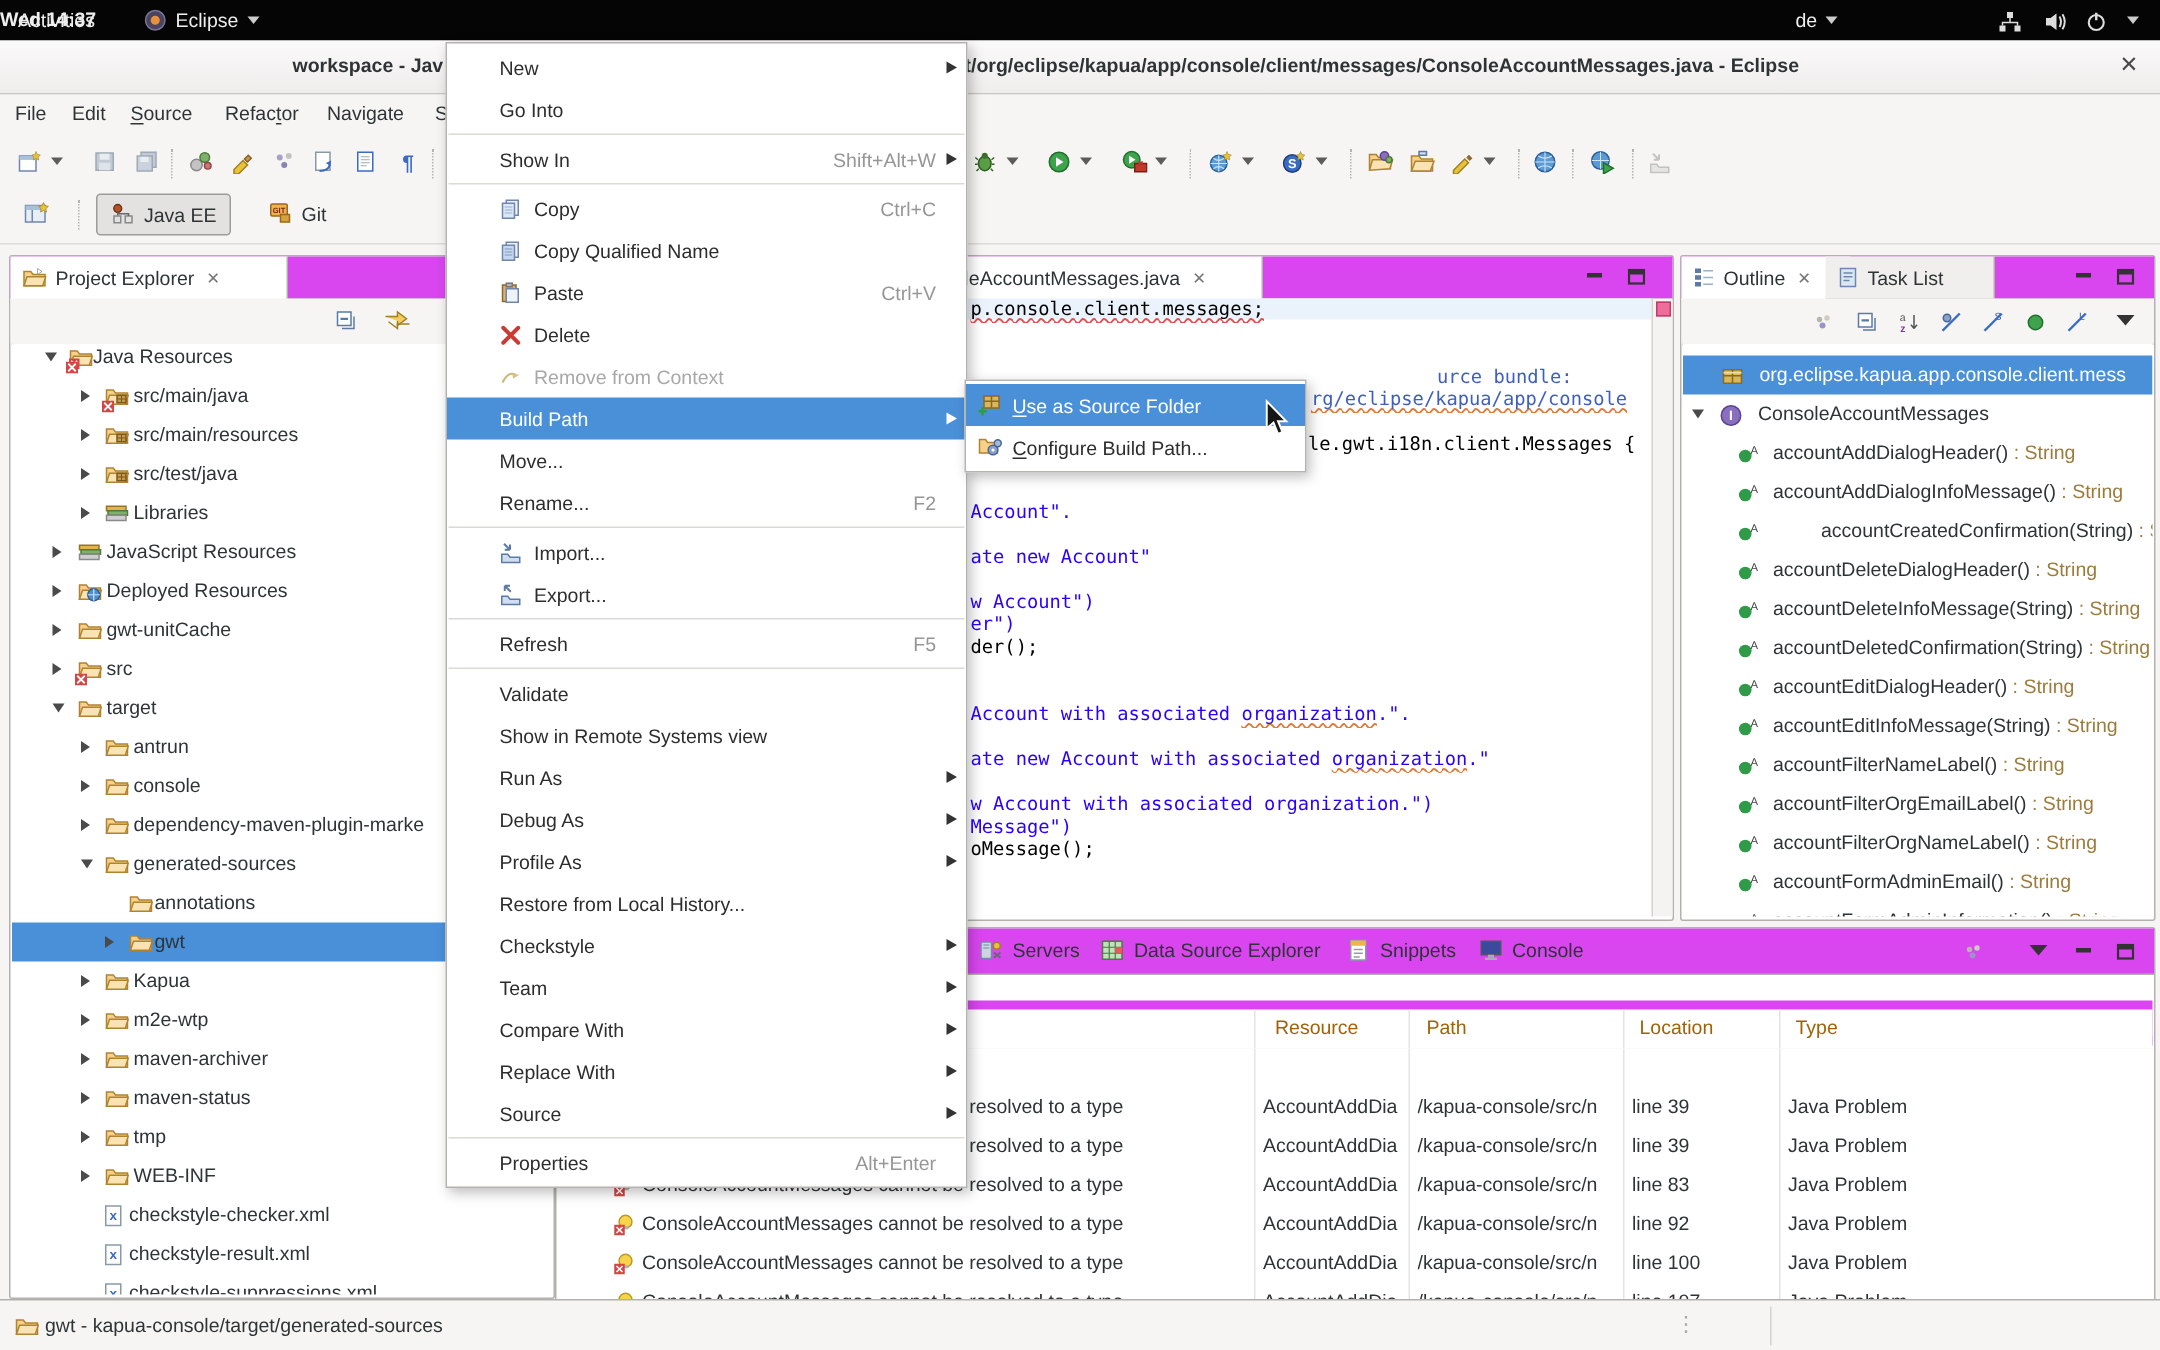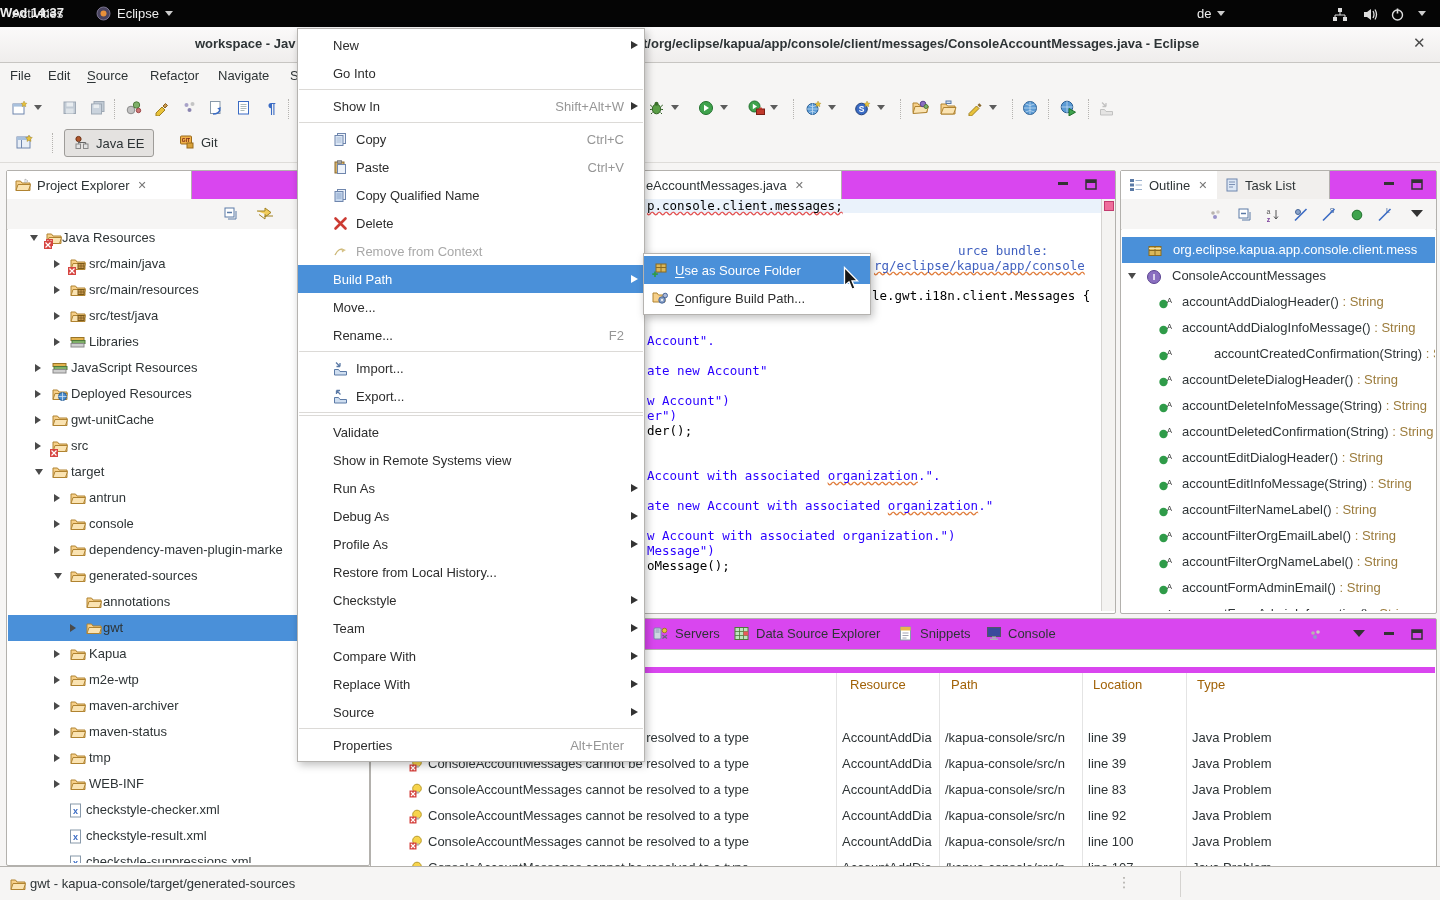--- a/index.html
+++ b/index.html
@@ -1136,42 +1136,42 @@
           </span>
         </span>
         <span class="lbl">Copy</span>
         <span class="cm-sc">Ctrl+C</span>
         <span class="cm-ar"></span>
       </div>
       <div class="cm-item">
         <span class="cm-ic">
           <span class="ic">
             <svg width="15" height="15" viewBox="0 0 15 15">
+              <rect x="4.5" y="1.5" width="8" height="10" fill="#eef3fa" stroke="#6f86ad"></rect>
+              <rect x="2" y="3.5" width="8" height="10" fill="#c7d8ee" stroke="#6f86ad"></rect>
+              <path d="M3.5 6h5M3.5 8h5M3.5 10h5" stroke="#7f9bc0" stroke-width=".8"></path>
+            </svg>
+          </span>
+        </span>
+        <span class="lbl">Copy Qualified Name</span>
+        <span class="cm-sc"></span>
+        <span class="cm-ar"></span>
+      </div>
+      <div class="cm-item">
+        <span class="cm-ic">
+          <span class="ic">
+            <svg width="15" height="15" viewBox="0 0 15 15">
               <rect x="2" y="2" width="9" height="11" fill="#d8b36a" stroke="#8a6a30"></rect>
               <rect x="4.5" y="0.8" width="4" height="2.4" fill="#b5b5b5" stroke="#777"></rect>
               <rect x="4.5" y="4.5" width="8" height="9" fill="#eef3fa" stroke="#6f86ad"></rect>
             </svg>
           </span>
         </span>
         <span class="lbl">Paste</span>
         <span class="cm-sc">Ctrl+V</span>
-        <span class="cm-ar"></span>
-      </div>
-      <div class="cm-item">
-        <span class="cm-ic">
-          <span class="ic">
-            <svg width="15" height="15" viewBox="0 0 15 15">
-              <rect x="4.5" y="1.5" width="8" height="10" fill="#eef3fa" stroke="#6f86ad"></rect>
-              <rect x="2" y="3.5" width="8" height="10" fill="#c7d8ee" stroke="#6f86ad"></rect>
-              <path d="M3.5 6h5M3.5 8h5M3.5 10h5" stroke="#7f9bc0" stroke-width=".8"></path>
-            </svg>
-          </span>
-        </span>
-        <span class="lbl">Copy Qualified Name</span>
-        <span class="cm-sc"></span>
         <span class="cm-ar"></span>
       </div>
       <div class="cm-item">
         <span class="cm-ic">
           <span class="ic">
             <svg width="15" height="15" viewBox="0 0 15 15">
               <path d="M2.5 2.5l10 10M12.5 2.5l-10 10" stroke="#cc3b33" stroke-width="2.6" stroke-linecap="round"></path>
             </svg>
           </span>
         </span>
@@ -1230,20 +1230,25 @@
               <path d="M1.5 8.5h4l1.5 2h6.5v3.5h-12z" fill="#cfdef0" stroke="#5b7aa6"></path>
               <path d="M7.5 5.5l-4-4M3.5 1.5H7M3.5 1.5V5" stroke="#5b7aa6" stroke-width="1.3" fill="none"></path>
             </svg>
           </span>
         </span>
         <span class="lbl">Export...</span>
         <span class="cm-sc"></span>
         <span class="cm-ar"></span>
       </div>
       <div class="cm-sep"></div>
+      <div class="cm-item">
+        <span class="lbl">Refresh</span>
+        <span class="cm-sc">F5</span>
+        <span class="cm-ar"></span>
+      </div>
       <div class="cm-sep"></div>
       <div class="cm-item">
         <span class="lbl">Validate</span>
         <span class="cm-sc"></span>
         <span class="cm-ar"></span>
       </div>
       <div class="cm-item">
         <span class="lbl">Show in Remote Systems view</span>
         <span class="cm-sc"></span>
         <span class="cm-ar"></span>

